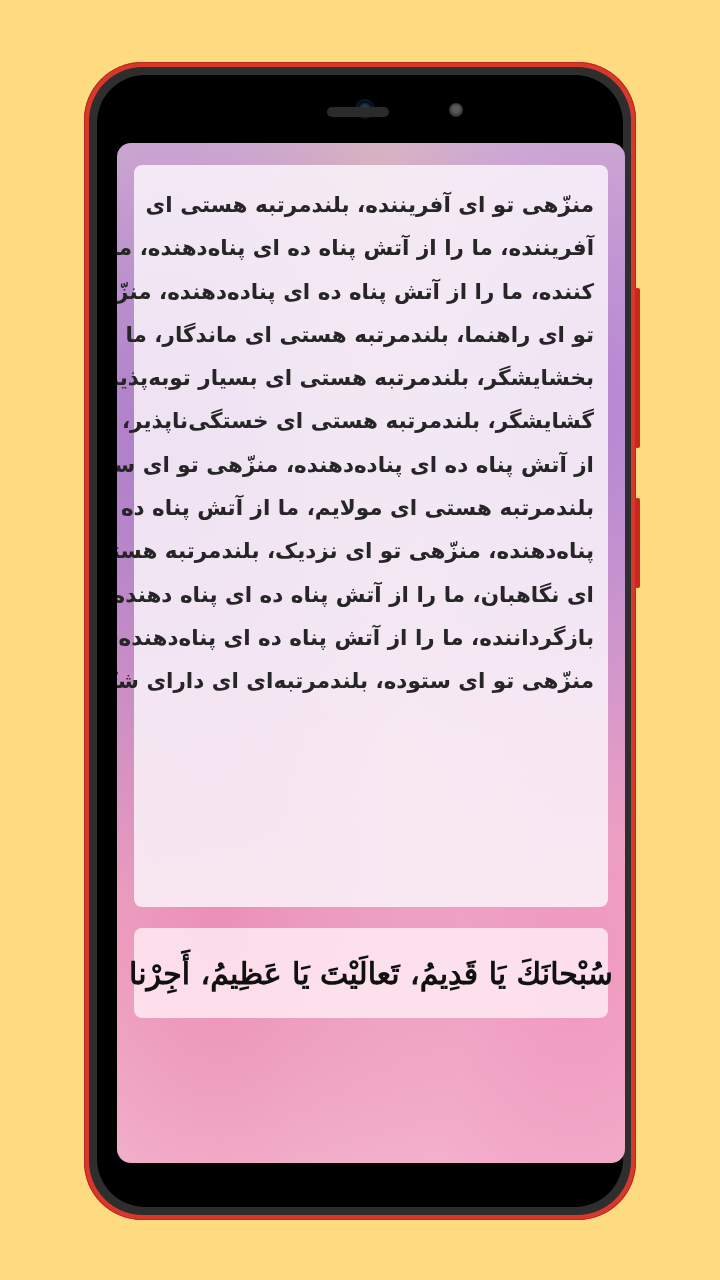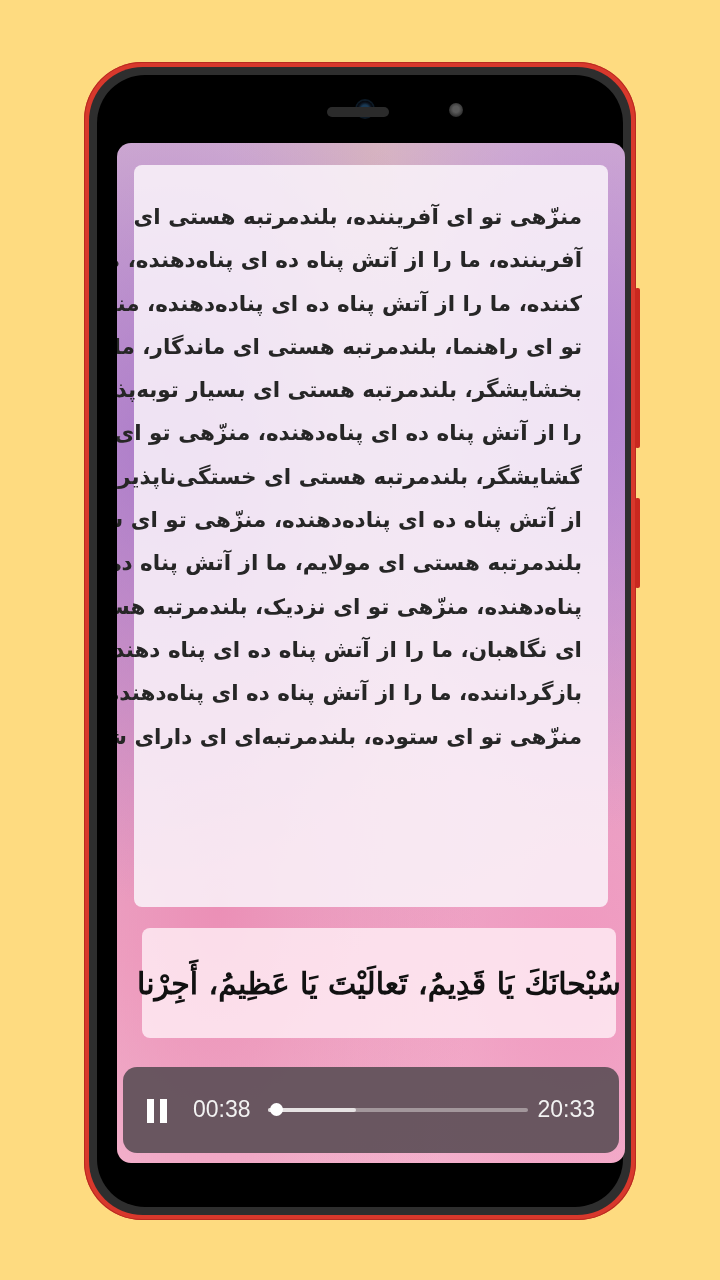--- a/index.html
+++ b/index.html
@@ -52,34 +52,33 @@
       radial-gradient(ellipse at 90% 80%, rgba(240,150,190,0.9) 0%, rgba(240,150,190,0) 45%),
       linear-gradient(180deg, #d8b8d4 0%, #c9a3d3 30%, #d9a8cc 55%, #f0b2cc 80%, #f5bfd4 100%);
   }
   .text-card {
     position:absolute; left:17px; top:22px; width:474px; height:742px;
     background:rgba(250,244,250,0.85);
     border-radius:8px;
     direction:rtl;
   }
   .persian-text {
-    margin:16px; padding:14px 10px 0 10px;
+    margin:4px; padding:14px 10px 0 10px;
     font-family:"DejaVu Sans", sans-serif;
     font-size:21.5px; line-height:43.3px;
     color:#262626; text-align:center;
     font-weight:bold;
   }
   .persian-text .ln { display:block; white-space:nowrap; }
   .arabic-card {
-    position:absolute; left:17px; top:785px; width:474px; height:110px;
+    position:absolute; left:17px; top:785px; width:474px; height:90px;
     background:rgba(255,240,246,0.8);
     border-radius:8px;
     display:flex; align-items:center; justify-content:center;
     direction:rtl;
-    margin-left:8px;
   }
   .arabic-text {
     font-family:"DejaVu Serif", serif;
     font-weight:bold; font-size:30px; color:#111;
     white-space:nowrap;
   }
   .player {
     position:absolute; left:6px; top:924px; width:496px; height:86px;
     background:rgba(95,80,88,0.93);
     border-radius:14px;
@@ -121,43 +120,30 @@
       <div class="sensor"></div>
 
       <div class="screen">
         <div class="text-card">
           <p class="persian-text">
             <span class="ln">منزّهی تو ای آفریننده، بلندمرتبه هستی ای</span>
             <span class="ln">آفریننده، ما را از آتش پناه ده ای پناه‌دهنده، منزّهی</span>
             <span class="ln">کننده، ما را از آتش پناه ده ای پناده‌دهنده، منزّهی</span>
             <span class="ln">تو ای راهنما، بلندمرتبه هستی ای ماندگار، ما را از</span>
             <span class="ln">بخشایشگر، بلندمرتبه هستی ای بسیار توبه‌پذیر، ما</span>
-            <span class="ln">را از آتش پناه ده ای پناه‌دهنده، منزّهی تو ای</span>
             <span class="ln">گشایشگر، بلندمرتبه هستی ای خستگی‌ناپذیر، ما را</span>
             <span class="ln">از آتش پناه ده ای پناده‌دهنده، منزّهی تو ای سرورم،</span>
             <span class="ln">بلندمرتبه هستی ای مولایم، ما از آتش پناه ده ای</span>
             <span class="ln">پناه‌دهنده، منزّهی تو ای نزدیک، بلندمرتبه هستی</span>
             <span class="ln">ای نگاهبان، ما را از آتش پناه ده ای پناه دهنده،</span>
             <span class="ln">بازگرداننده، ما را از آتش پناه ده ای پناه‌دهنده،</span>
             <span class="ln">منزّهی تو ای ستوده، بلندمرتبه‌ای ای دارای شکوه و</span>
           </p>
         </div>
 
         <div class="arabic-card">
           <span class="arabic-text">سُبْحانَكَ يَا قَدِيمُ، تَعالَيْتَ يَا عَظِيمُ، أَجِرْنا</span>
         </div>
 
-        <div class="player">
-          <div class="pause-btn">
-            <span style="left:0;"></span>
-            <span style="left:13px;"></span>
-          </div>
-          <span class="time-current">00:38</span>
-          <div class="seek">
-            <div class="seek-played" id="seek-buffered" style="width: 34%;"></div>
-            <div class="seek-thumb" id="seek-thumb" style="left: 3.1%;"></div>
-          </div>
-          <span class="time-total">20:33</span>
-        </div>
       </div>
     </div>
   </div>
 </div>
 
 </body></html>

